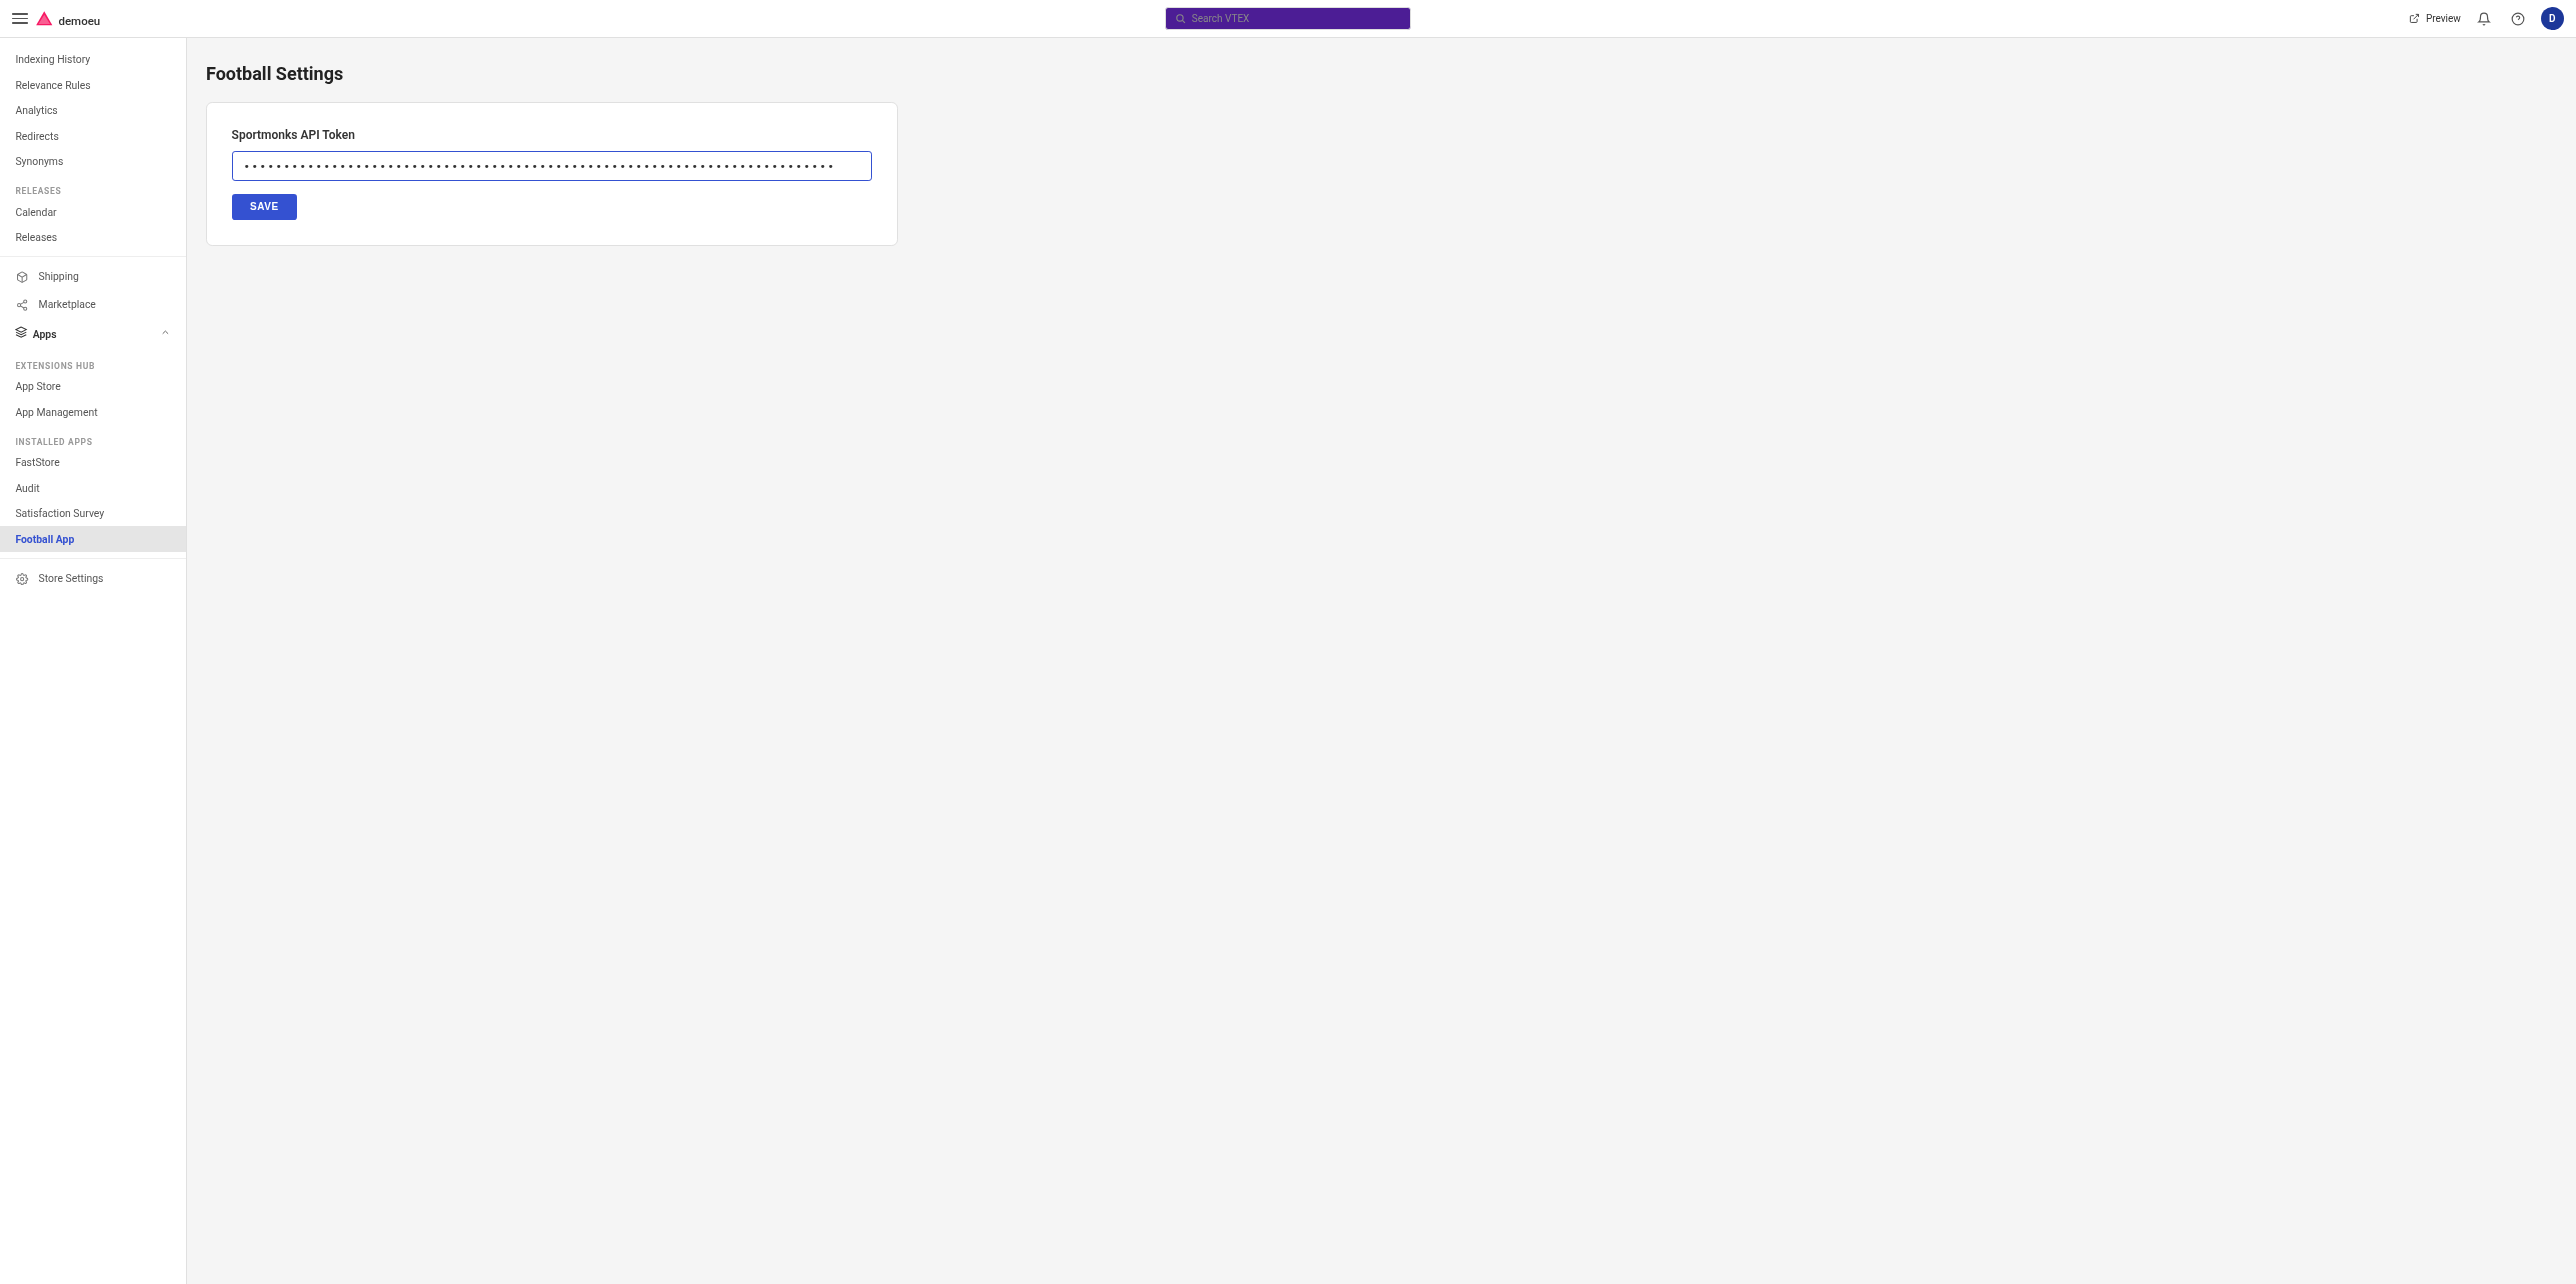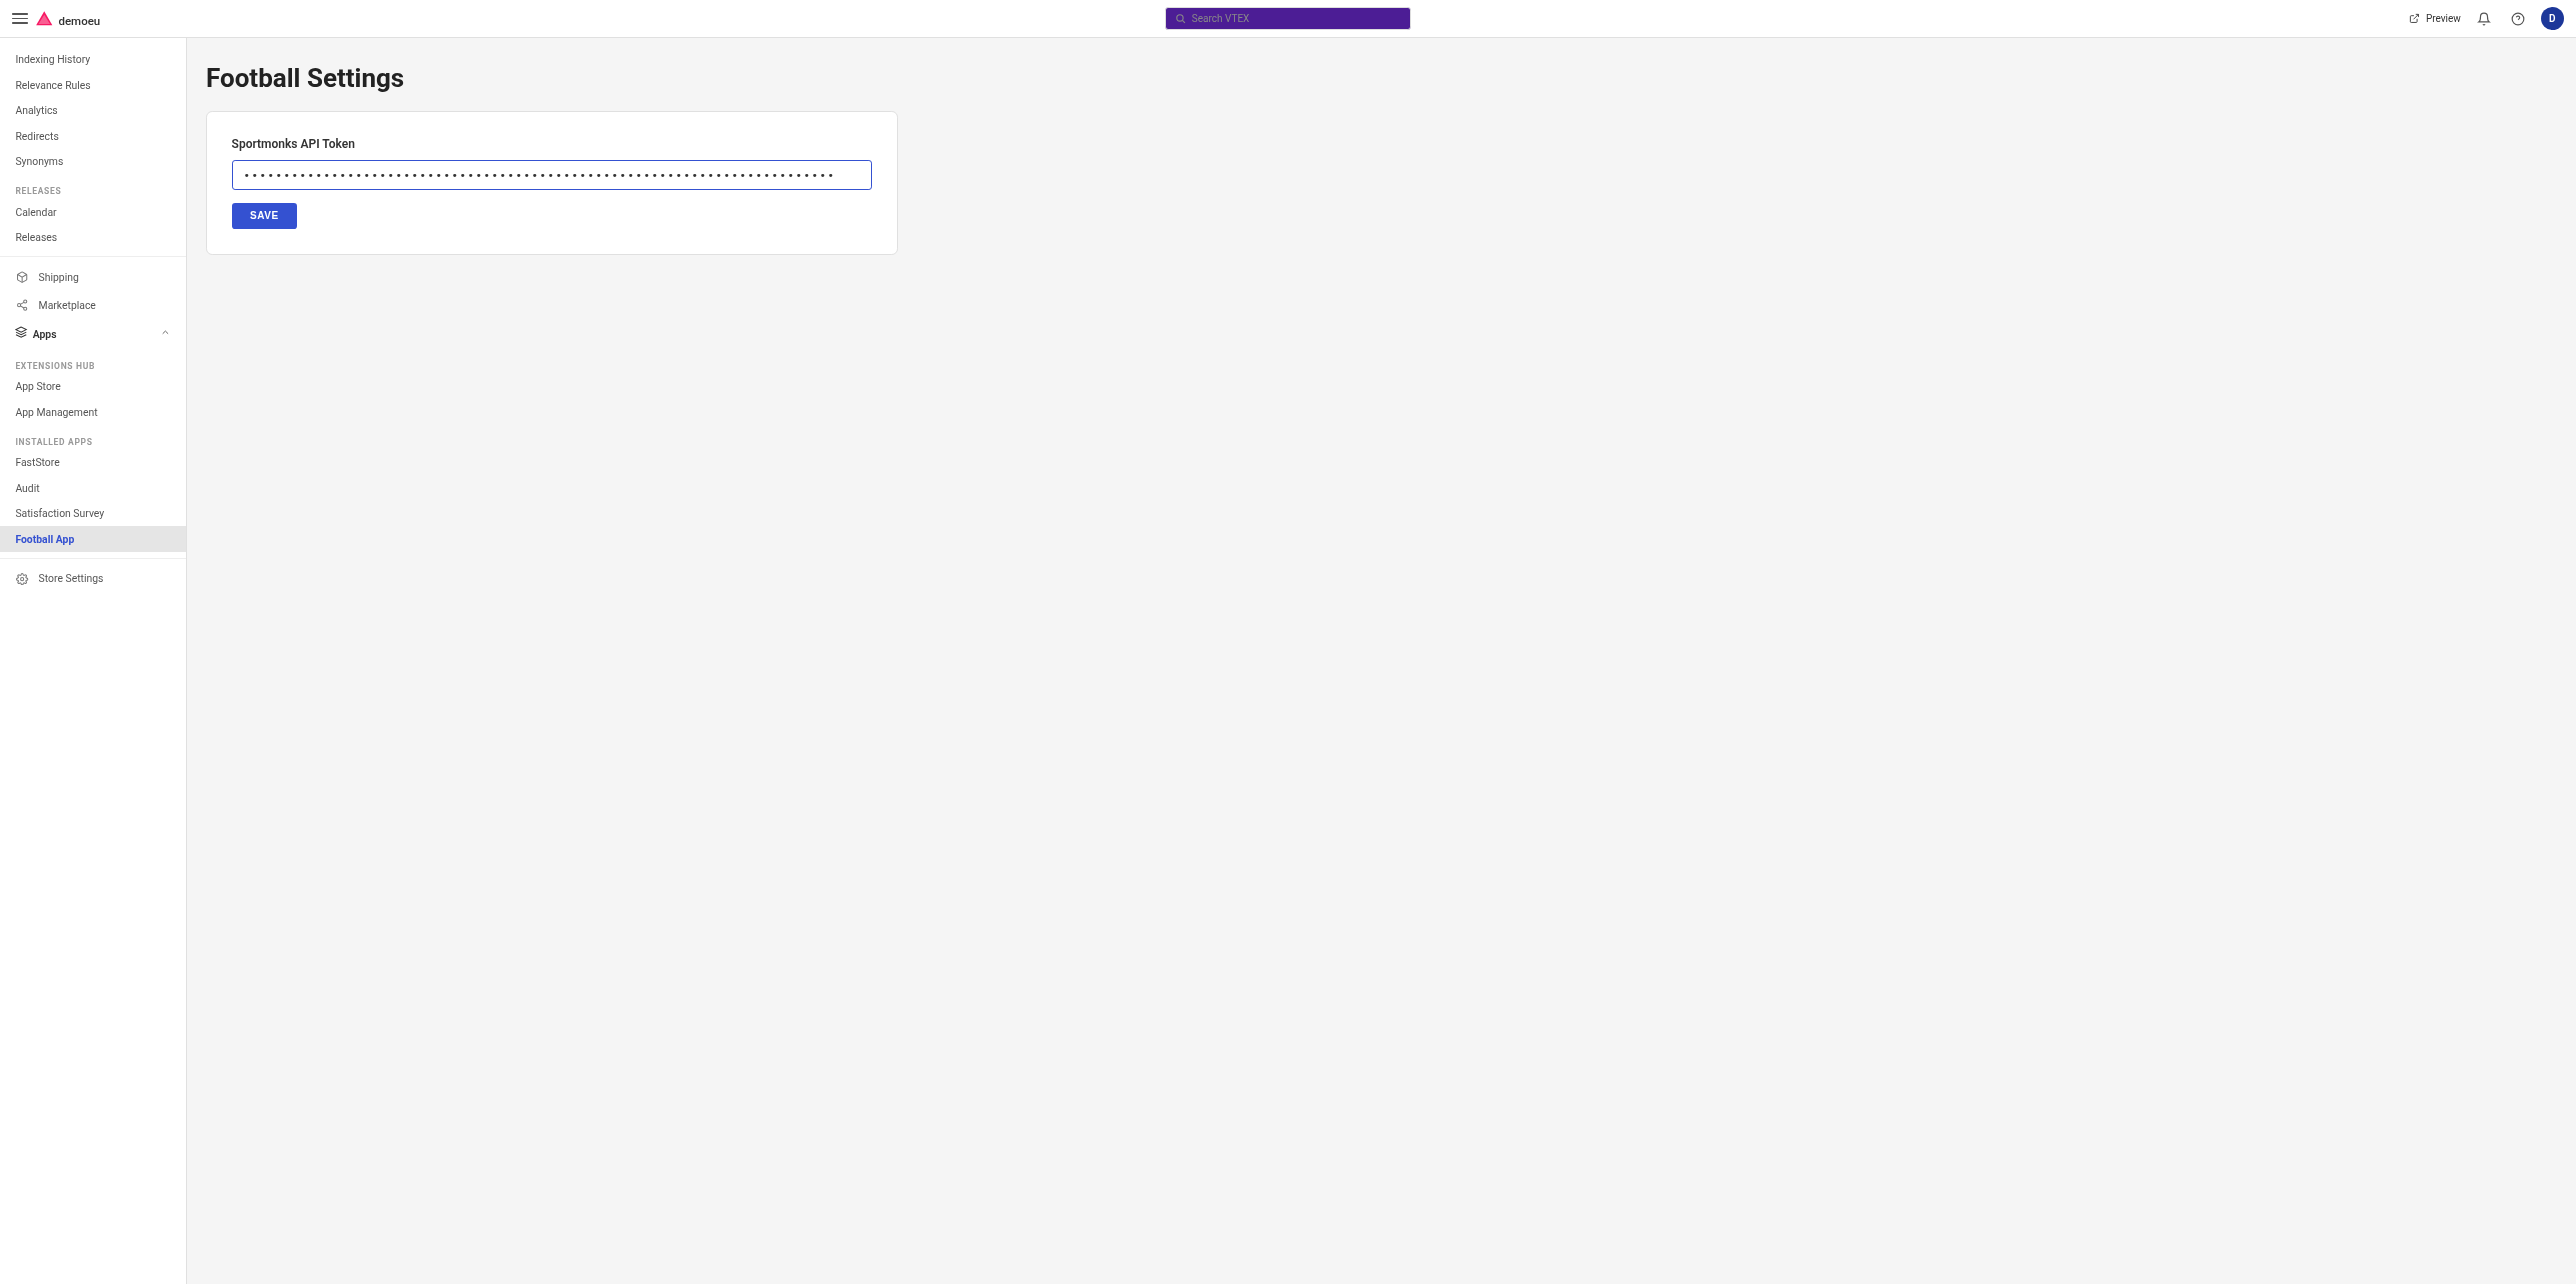--- a/index.html
+++ b/index.html
@@ -151,21 +151,20 @@
       font-weight: 700;
       letter-spacing: 0.08em;
       color: #999;
       text-transform: uppercase;
       padding-top: 12.3px;
       padding-bottom: 3.1px;
       cursor: default;
     }
     .sidebar-nav-item {
       display: flex;
-      align-items: center;
       padding: 7px 15.4px;
       cursor: pointer;
       color: #555;
       font-size: 10.4px;
       gap: 9.2px;
     }
     .sidebar-nav-item .nav-icon {
       width: 14px;
       height: 14px;
       display: flex;
@@ -207,21 +206,21 @@
 
     
     .main {
       margin-left: 175px;
       flex: 1;
       padding: 24.6px 31px;
       background: #f5f5f5;
       min-height: calc(100vh - 38px);
     }
     .page-title {
-      font-size: 26px;
+      font-size: 18px;
       font-weight: 700;
       color: #222;
       margin-bottom: 18.5px;
     }
     .settings-card {
       background: #fff;
       border-radius: 6.2px;
       border: 0.8px solid #e0e0e0;
       padding: 24.6px;
       max-width: 692px;

